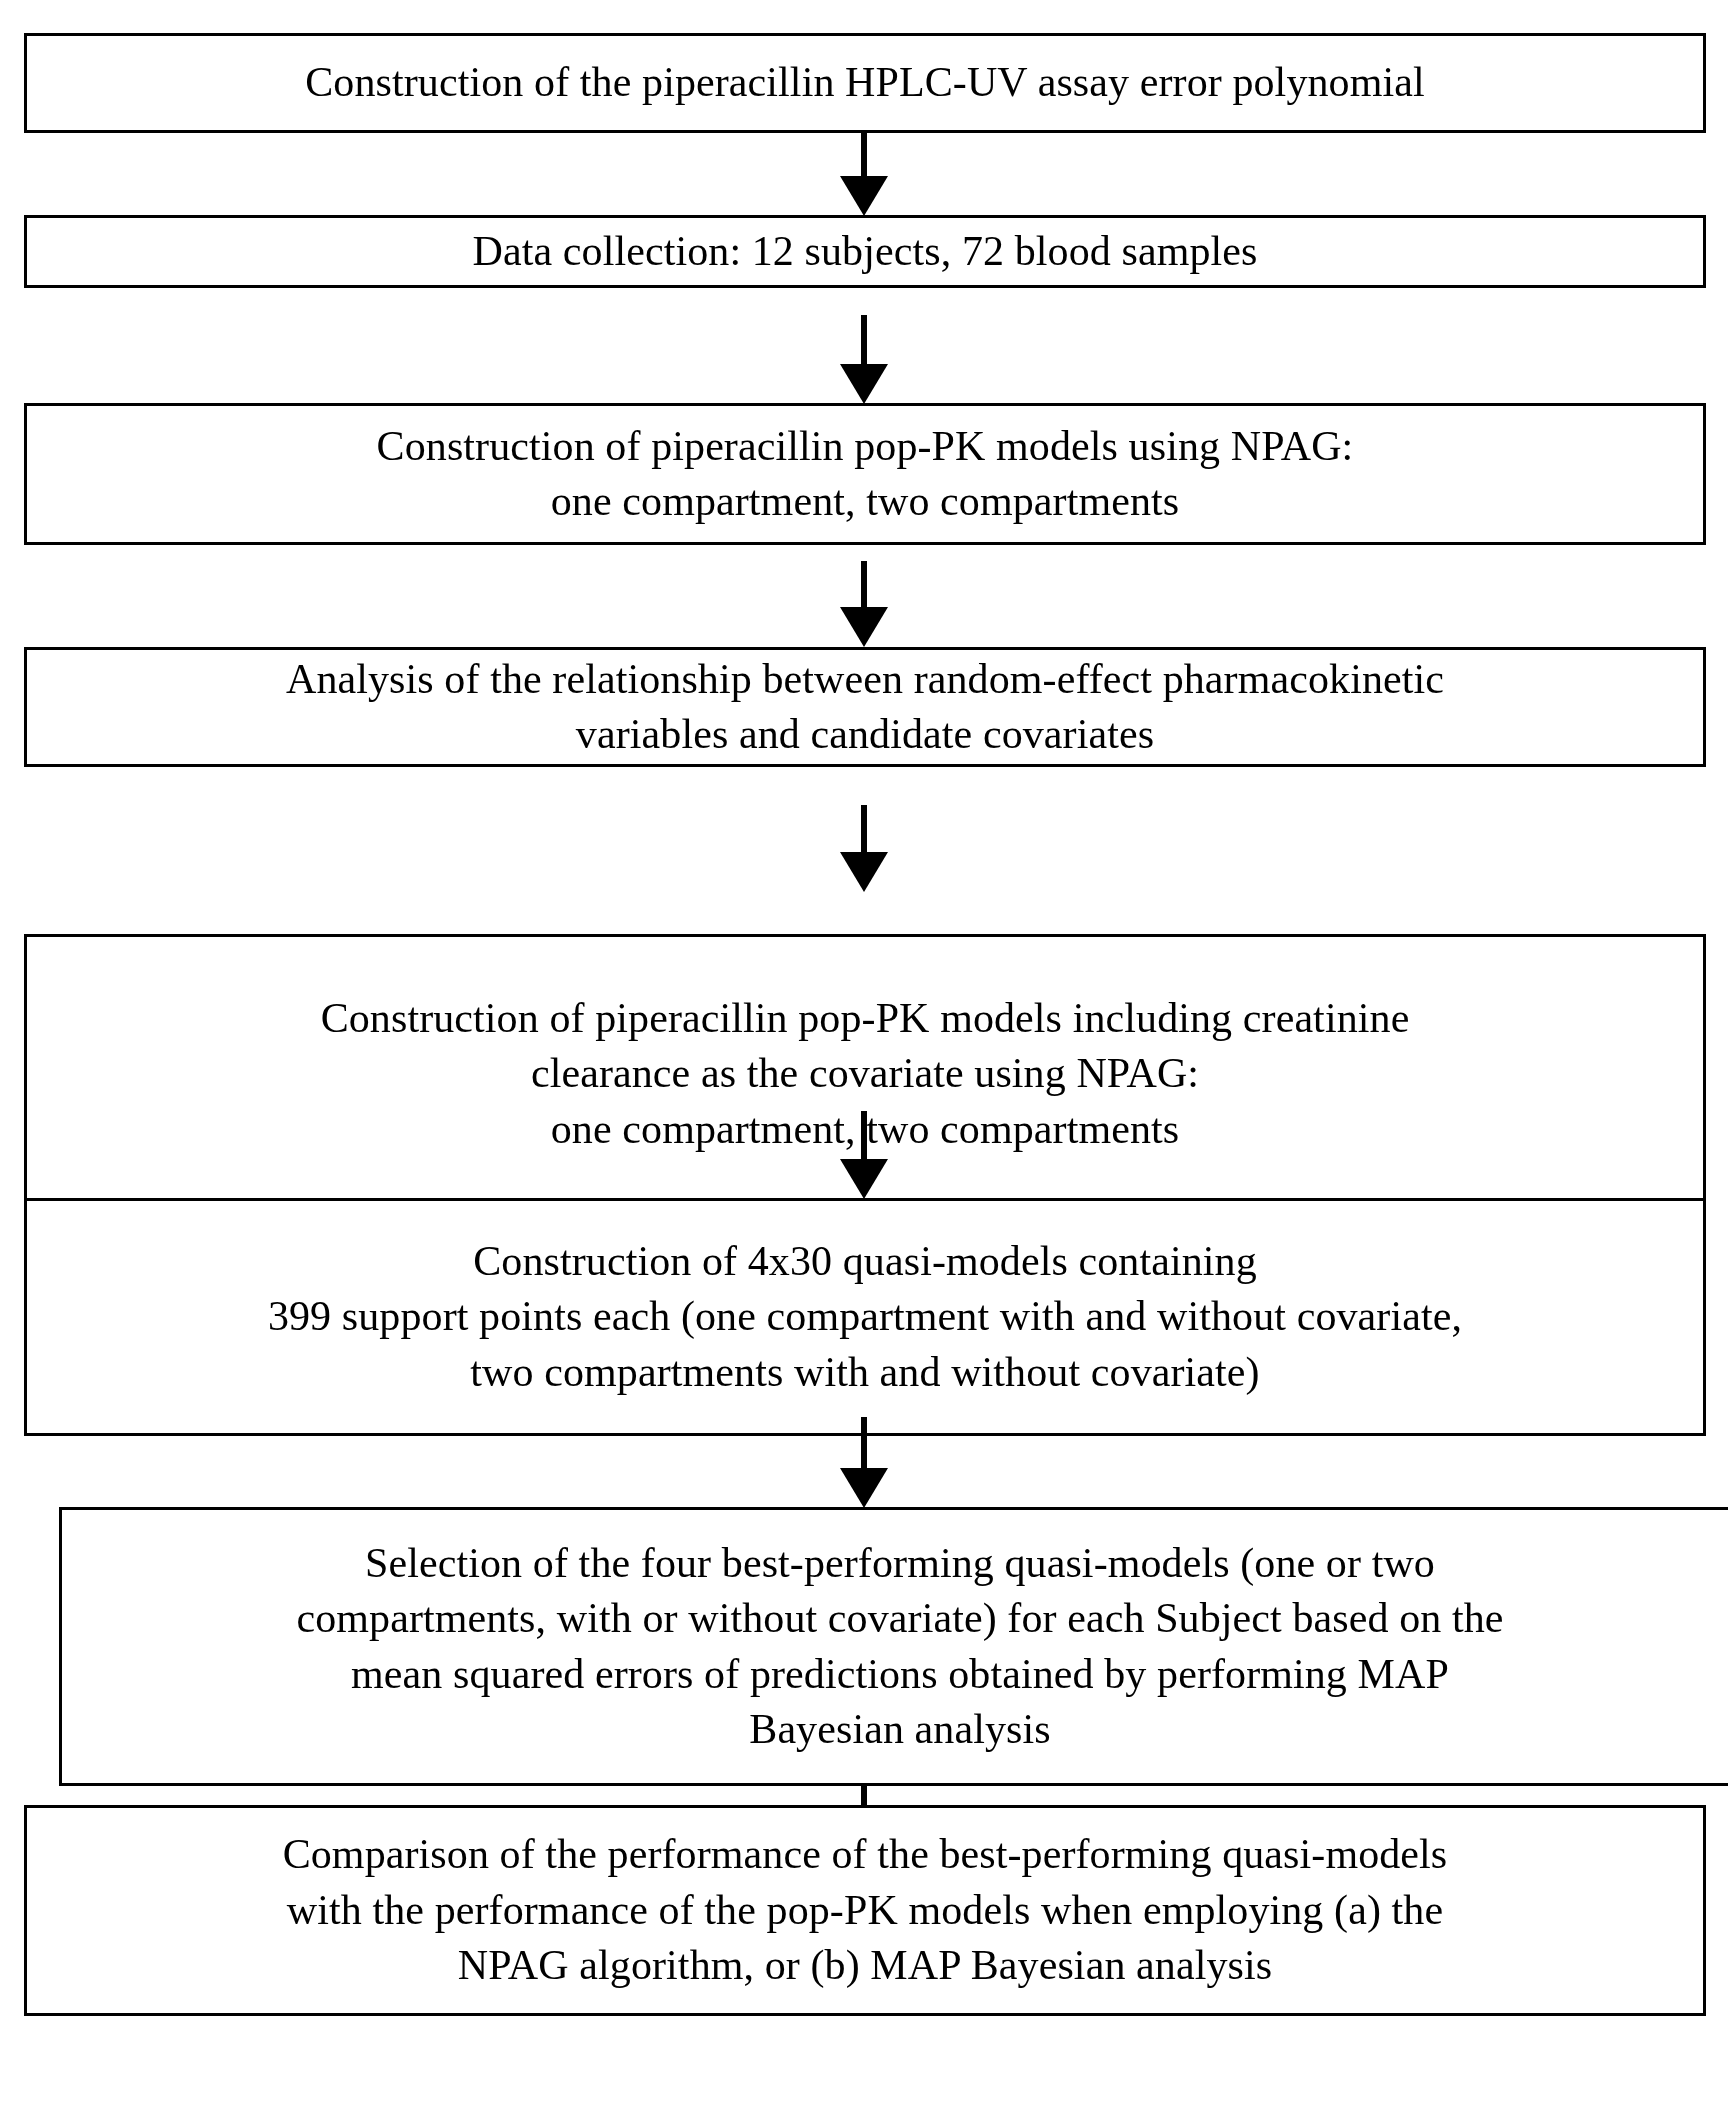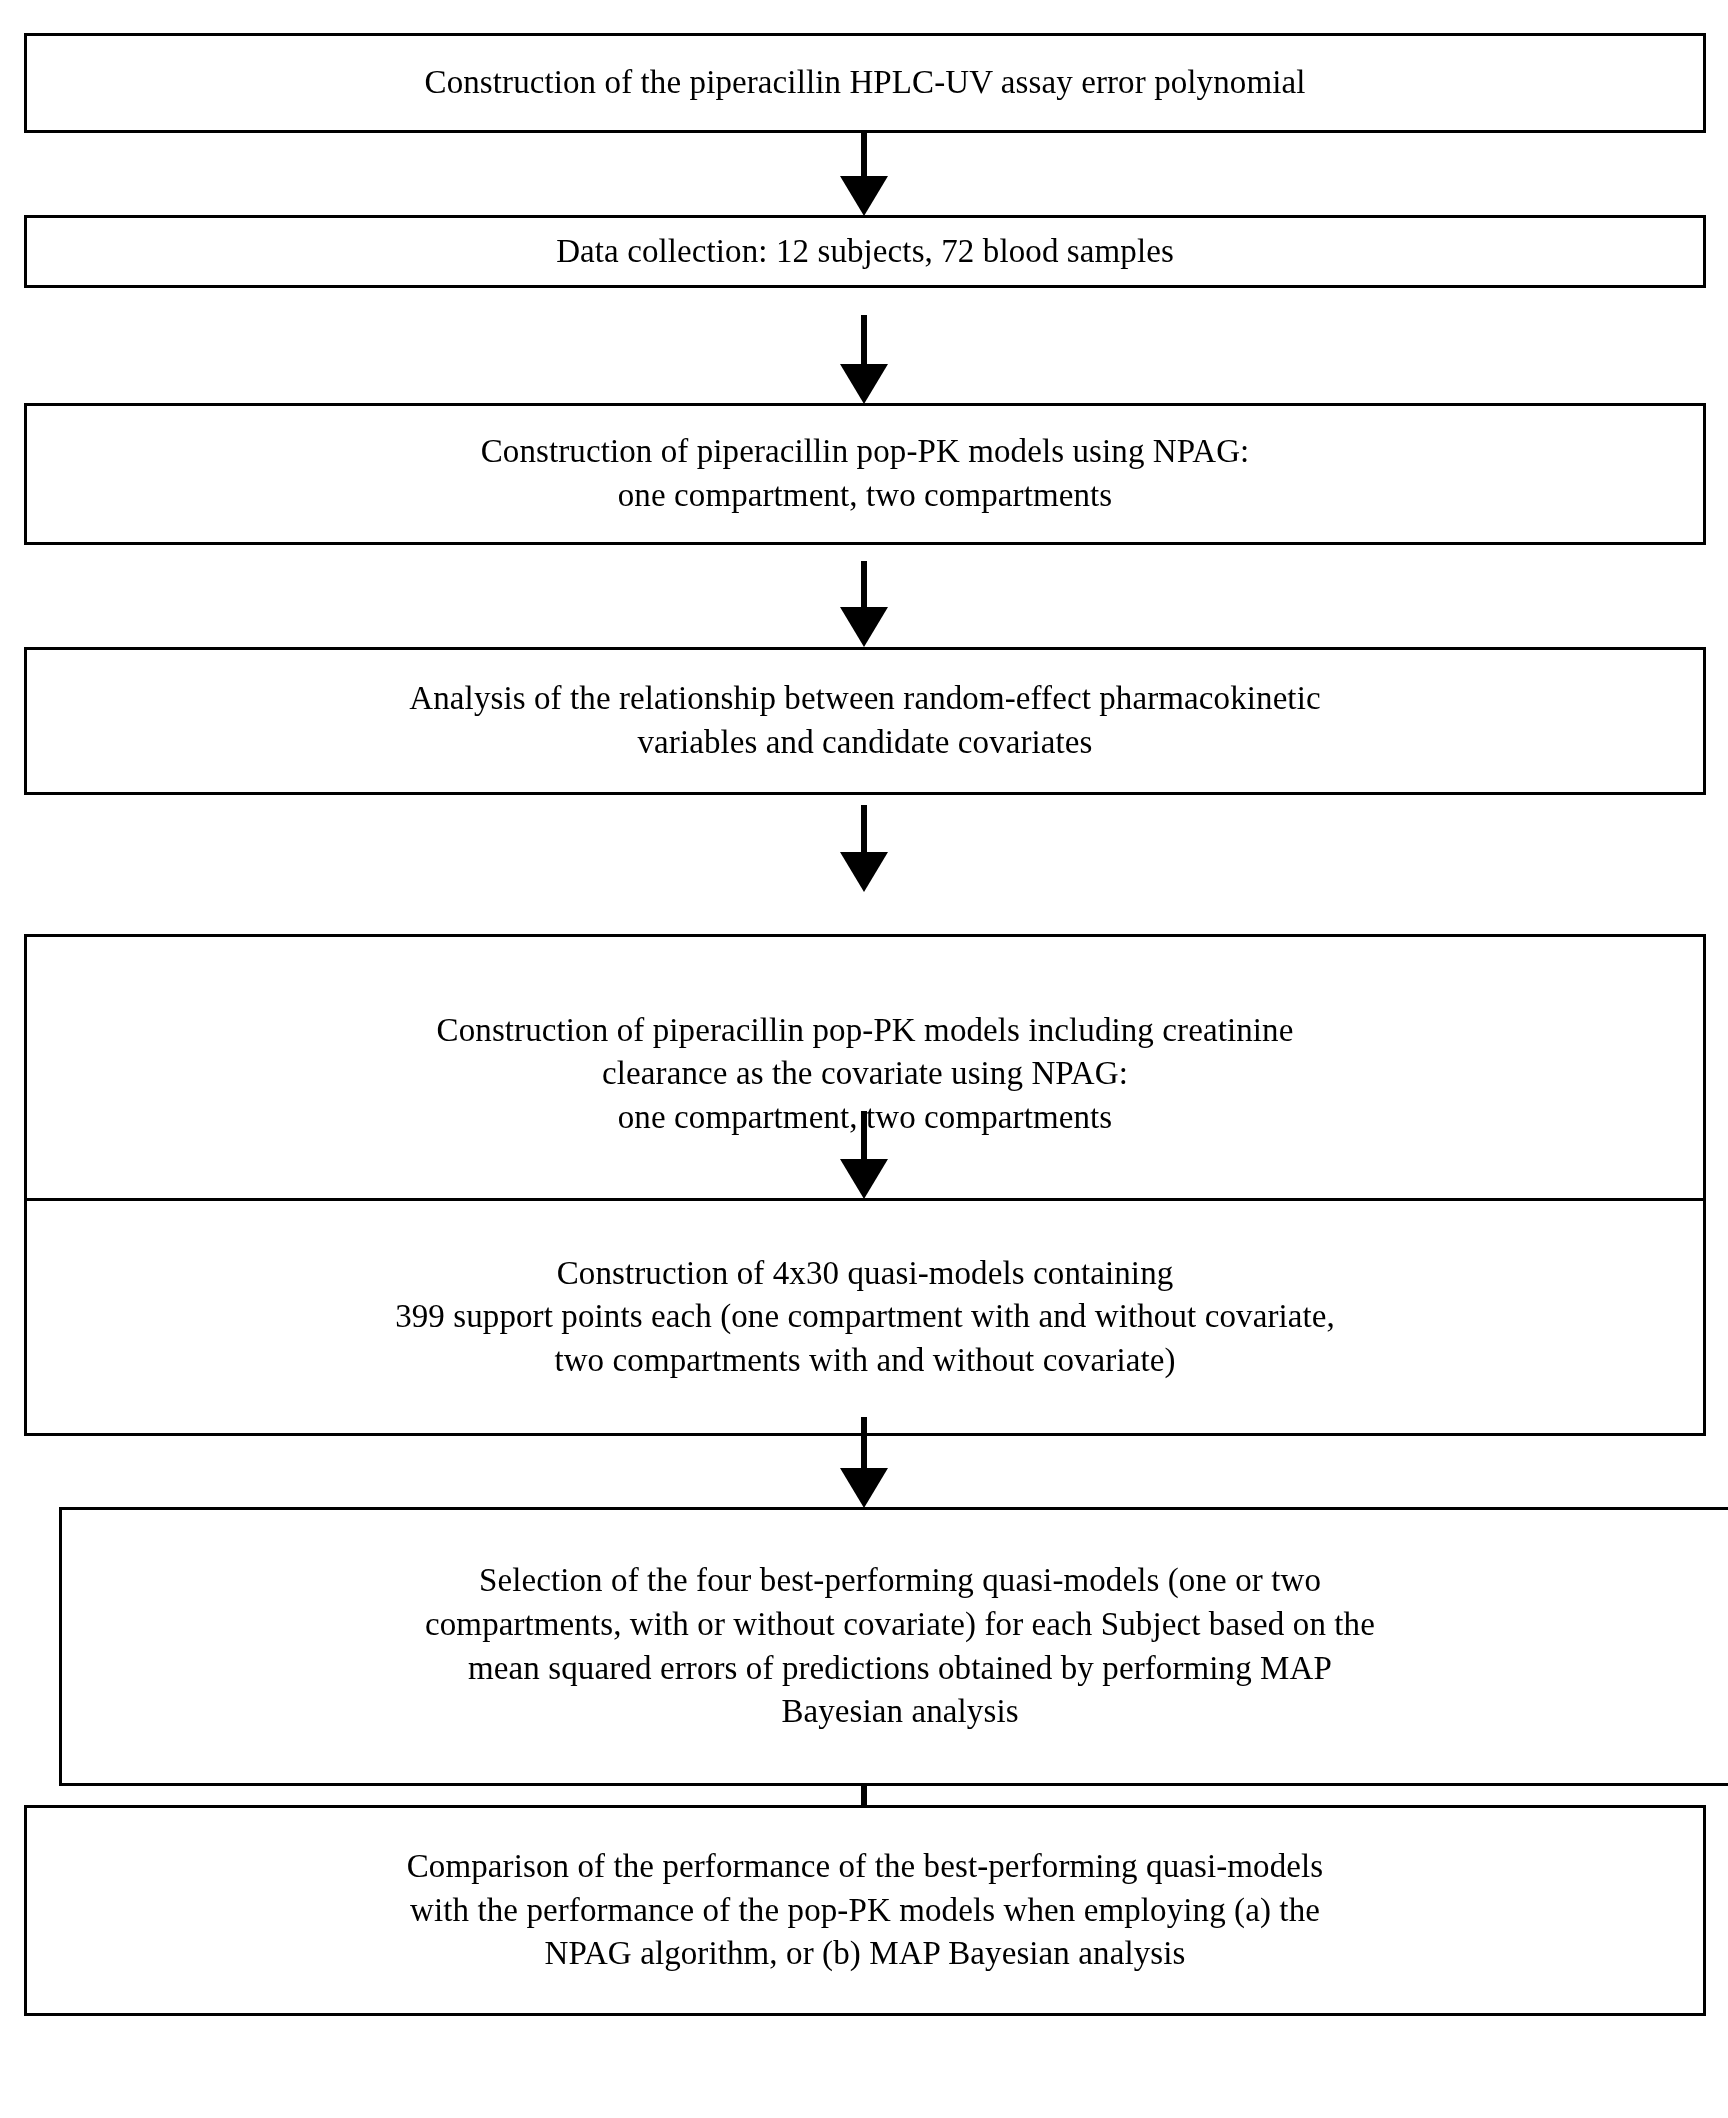--- a/index.html
+++ b/index.html
@@ -30,21 +30,21 @@
     background: #ffffff;
     display: flex;
     align-items: center;
     justify-content: center;
     text-align: center;
   }
   .node-text {
     display: block;
     width: 100%;
     text-align: center;
-    font-size: 33px;
+    font-size: 42px;
     line-height: 1.32;
     letter-spacing: 0.1px;
     white-space: pre-line;
     padding: 0 33px;
     box-sizing: border-box;
   }
   .connector {
     position: absolute;
     left: 50%;
     transform: translateX(-50%);
@@ -91,21 +91,21 @@
 
   <div class="node" id="n3" style="top: 403px; height: 142px;">
     <span class="node-text">Construction of piperacillin pop-PK models using NPAG:
 one compartment, two compartments</span>
   </div>
   <div class="connector" id="a3" style="top: 561px; height: 86px;">
     <div class="stem"></div>
     <div class="head"></div>
   </div>
 
-  <div class="node" id="n4" style="top: 647px; height: 148px;">
+  <div class="node" id="n4" style="top: 647px; height: 120px;">
     <span class="node-text">Analysis of the relationship between random-effect pharmacokinetic
 variables and candidate covariates</span>
   </div>
   <div class="connector" id="a4" style="top: 805px; height: 87px;">
     <div class="stem"></div>
     <div class="head"></div>
   </div>
 
   <div class="node" id="n5" style="top: 934px; height: 280px;">
     <span class="node-text">Construction of piperacillin pop-PK models including creatinine

